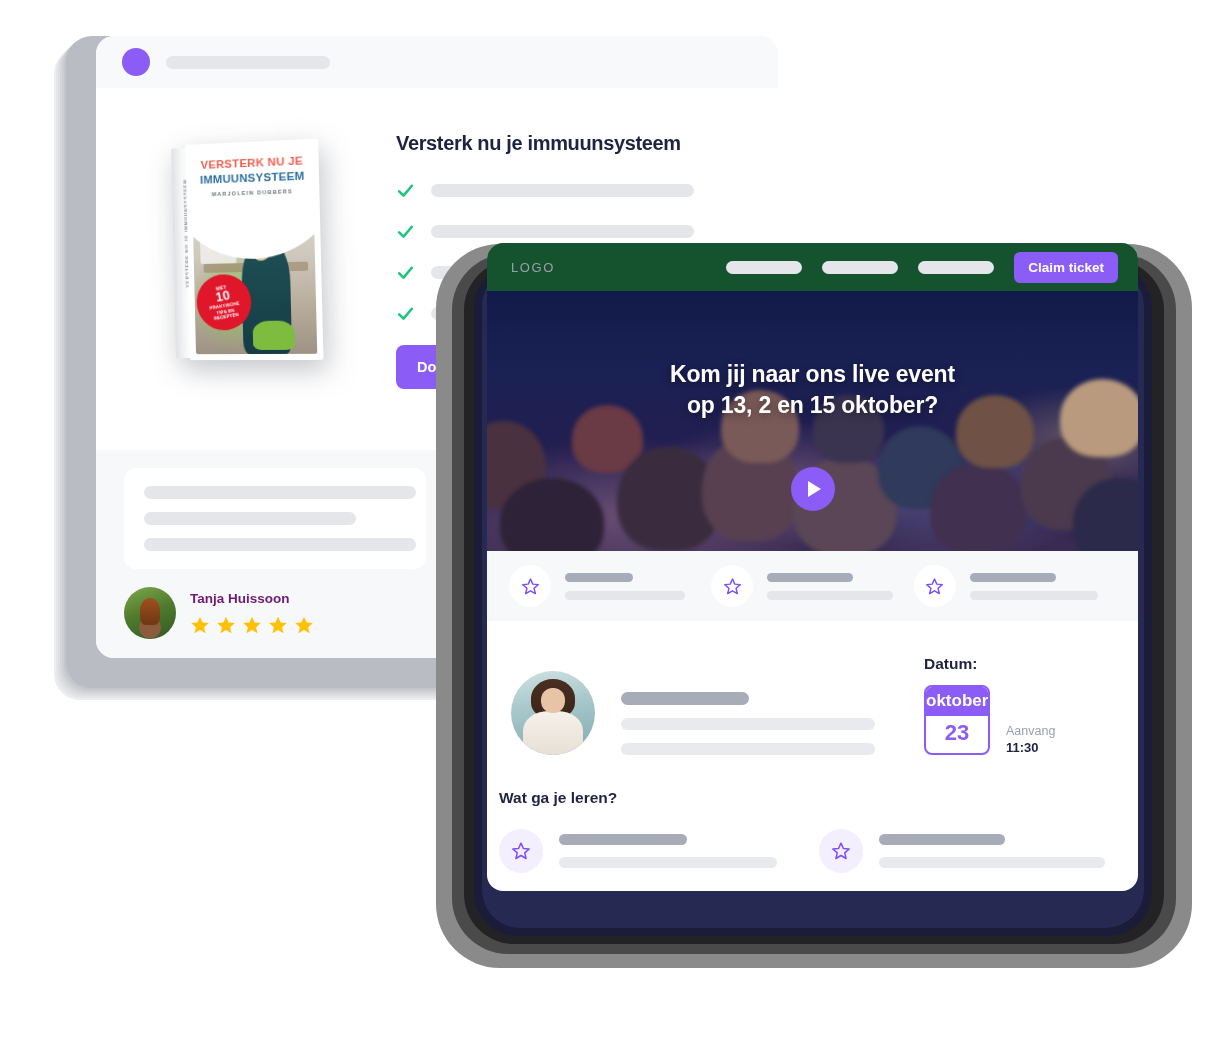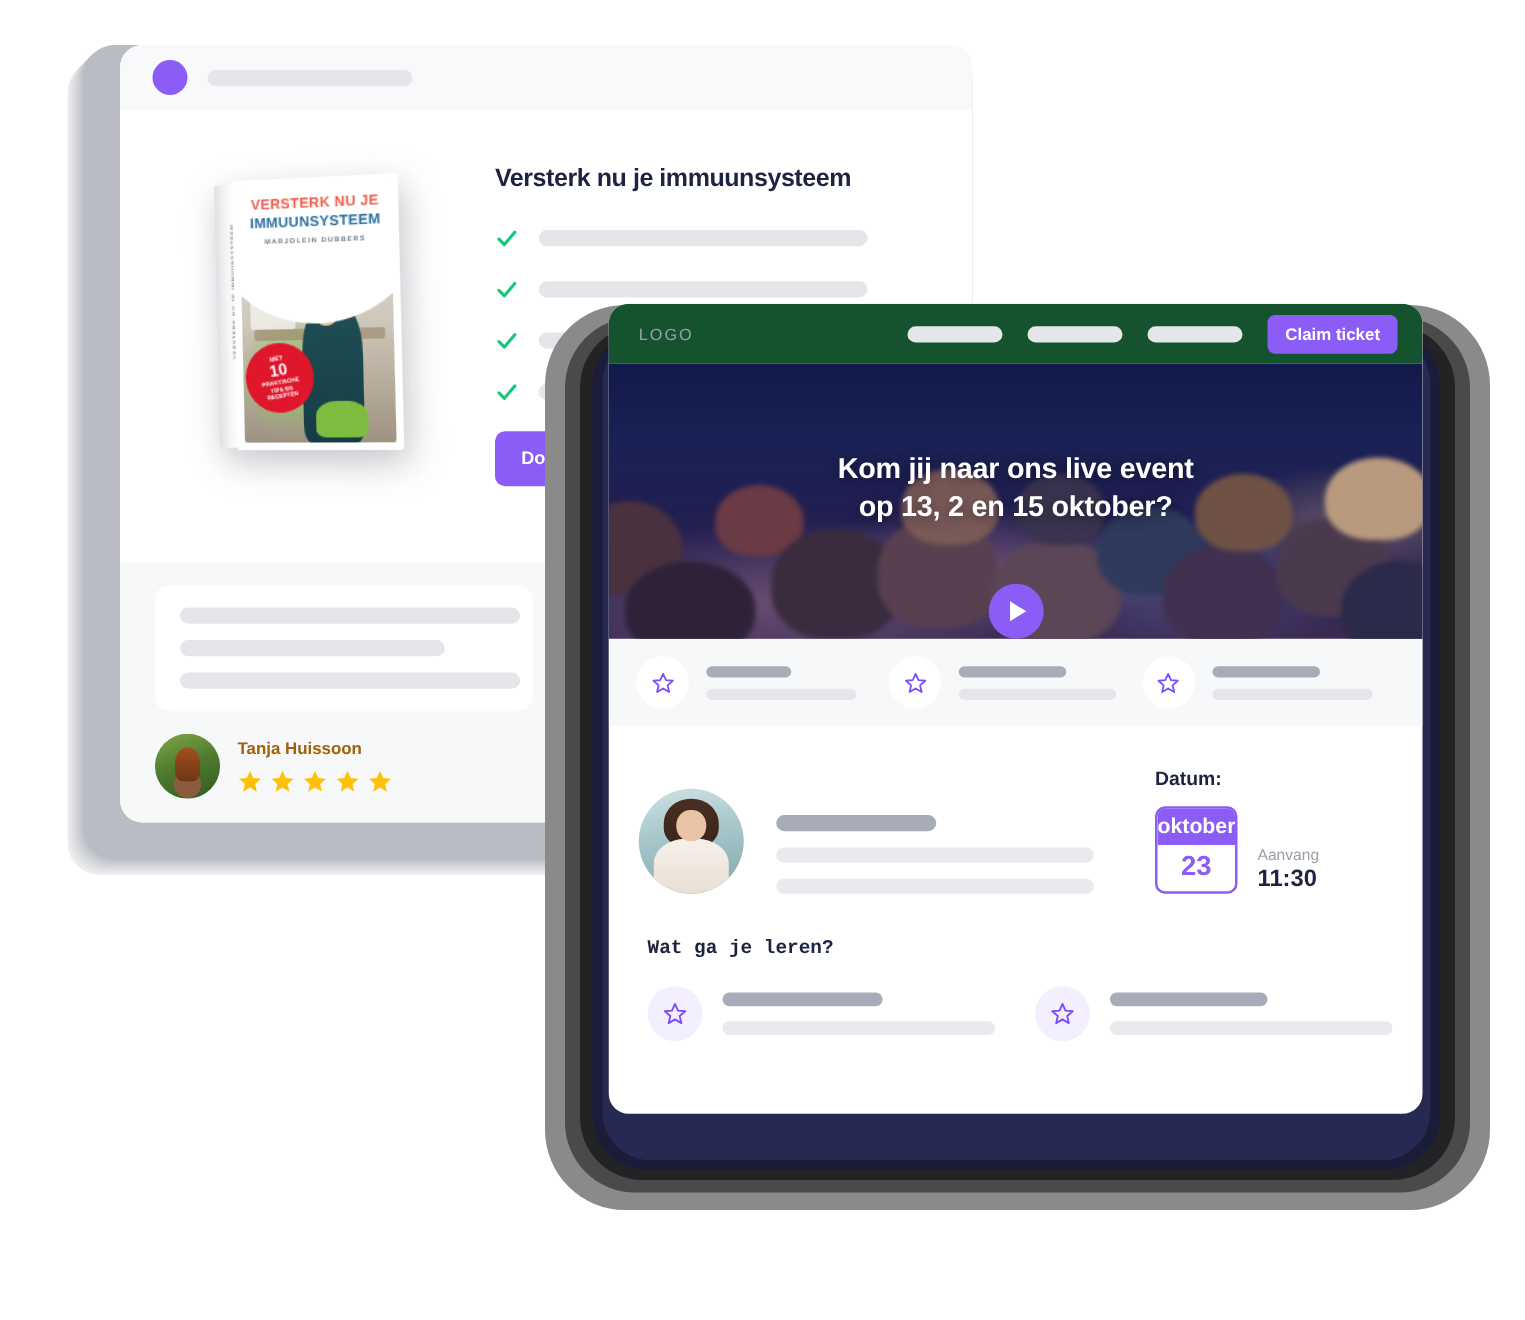--- a/index.html
+++ b/index.html
@@ -180,21 +180,21 @@
   .av-gray {
     background:
       radial-gradient(circle at 50% 36%, #d8d8d8 0 20%, rgba(216,216,216,0) 21%),
       linear-gradient(165deg,#efefef 0%, #cfcfcf 55%, #9e9e9e 100%);
   }
   .av-gray::after {
     content: ""; position: absolute; left: 26%; top: 16%; width: 48%; height: 60%;
     background: linear-gradient(180deg,#e9e9e9 0%, #bdbdbd 100%);
     border-radius: 50% 50% 22% 22%;
   }
-  .rv-name { font-size: 13.5px; font-weight: 700; color: #a16207; margin-bottom: 9px; }
+  .rv-name { font-size: 13.5px; font-weight: 700; color: #701a75; margin-bottom: 9px; }
   .stars { display: flex; gap: 6px; }
   .star-y { width: 20px; height: 20px; }
 
   
   .card2-shadow {
     position: absolute; left: 436px; top: 244px;
     width: 756px; height: 724px; border-radius: 64px;
     background: #8a8a8a;
   }
   .card2-shadow2 {
@@ -233,21 +233,21 @@
   .navpill { width: 76px; height: 13px; }
   .claim-btn {
     background: #8b5cf6; border: none; border-radius: 6px;
     color: #ffffff; font-size: 13.5px; font-weight: 700;
     font-family: "Liberation Sans", sans-serif;
     padding: 8px 14px; cursor: pointer;
   }
 
   
   .c2-hero {
-    position: relative; height: 220px; overflow: hidden;
+    position: relative; height: 260px; overflow: hidden;
     background:
       radial-gradient(ellipse 50% 45% at 22% 86%, rgba(150,110,140,.55) 0%, rgba(150,110,140,0) 65%),
       radial-gradient(ellipse 34% 34% at 46% 74%, rgba(190,140,160,.42) 0%, rgba(190,140,160,0) 70%),
       radial-gradient(ellipse 30% 36% at 72% 80%, rgba(120,130,190,.40) 0%, rgba(120,130,190,0) 70%),
       radial-gradient(ellipse 26% 30% at 92% 58%, rgba(205,165,135,.42) 0%, rgba(205,165,135,0) 72%),
       linear-gradient(180deg,#121a4a 0%, #1a2154 30%, #231e50 62%, #3a2b53 100%);
   }
   .heads { position: absolute; inset: 0; }
   .head {
     position: absolute; border-radius: 50% 50% 42% 42%;
@@ -317,24 +317,24 @@
   .cal {
     width: 66px; border: 2px solid #8b5cf6; border-radius: 8px; overflow: hidden;
     background: #ffffff; text-align: center; flex: none;
   }
   .cal-m {
     background: #8b5cf6; color: #ffffff; font-size: 17px; font-weight: 700;
     padding: 4px 0 5px;
   }
   .cal-d { color: #8b5cf6; font-size: 22px; font-weight: 700; padding: 4px 0 7px; }
   .aanvang-lbl { font-size: 12.5px; color: #9aa0ab; margin-bottom: 2px; }
-  .aanvang-val { font-size: 19px; font-weight: 700; color: #1d2340; }
-
-  
-  .c2-learn { padding: 34px 24px 0 31px; font-family: Liberation Mono, monospace; }
+  .aanvang-val { font-size: 13px; font-weight: 700; color: #1d2340; }
+
+  
+  .c2-learn { padding: 34px 24px 0 12px; }
   .learn-title { font-size: 15.5px; font-weight: 700; color: #1d2340; margin-bottom: 22px; }
   .learn-grid { display: flex; gap: 24px; }
   .learn-item { display: flex; align-items: center; gap: 16px; flex: 1; }
   .learn-ico {
     width: 44px; height: 44px; border-radius: 50%; background: #f3efff;
     display: flex; align-items: center; justify-content: center; flex: none;
   }
   .learn-lines { display: flex; flex-direction: column; gap: 12px; flex: 1; }
   .ll-top { height: 11px; background: #a7acb8; border-radius: 99px; }
   .ll-bot { height: 11px; background: #e8eaee; border-radius: 99px; }

